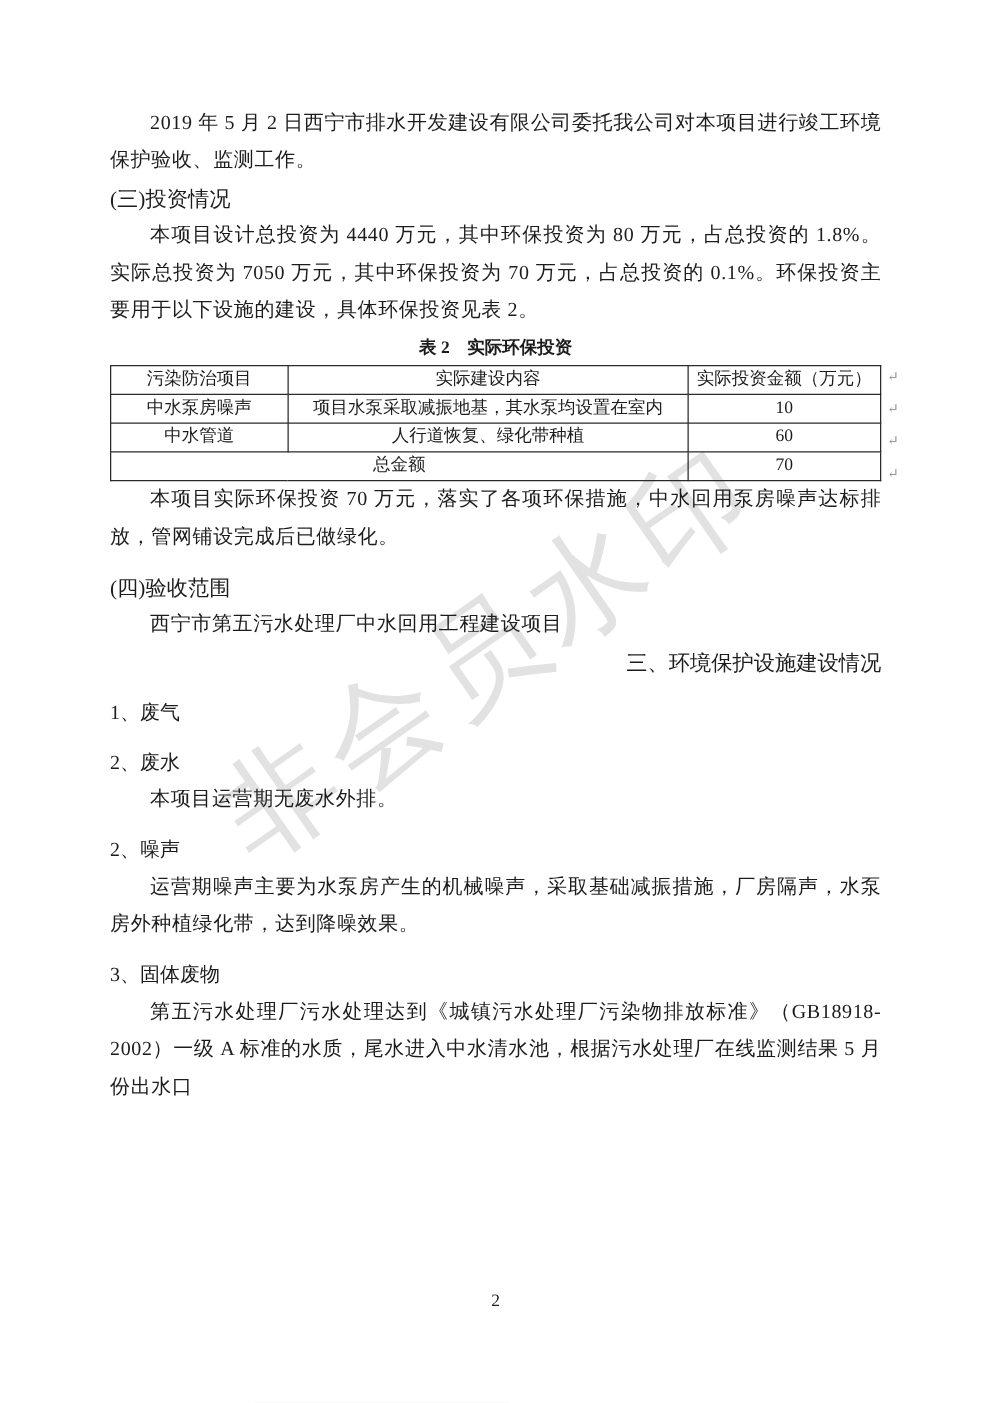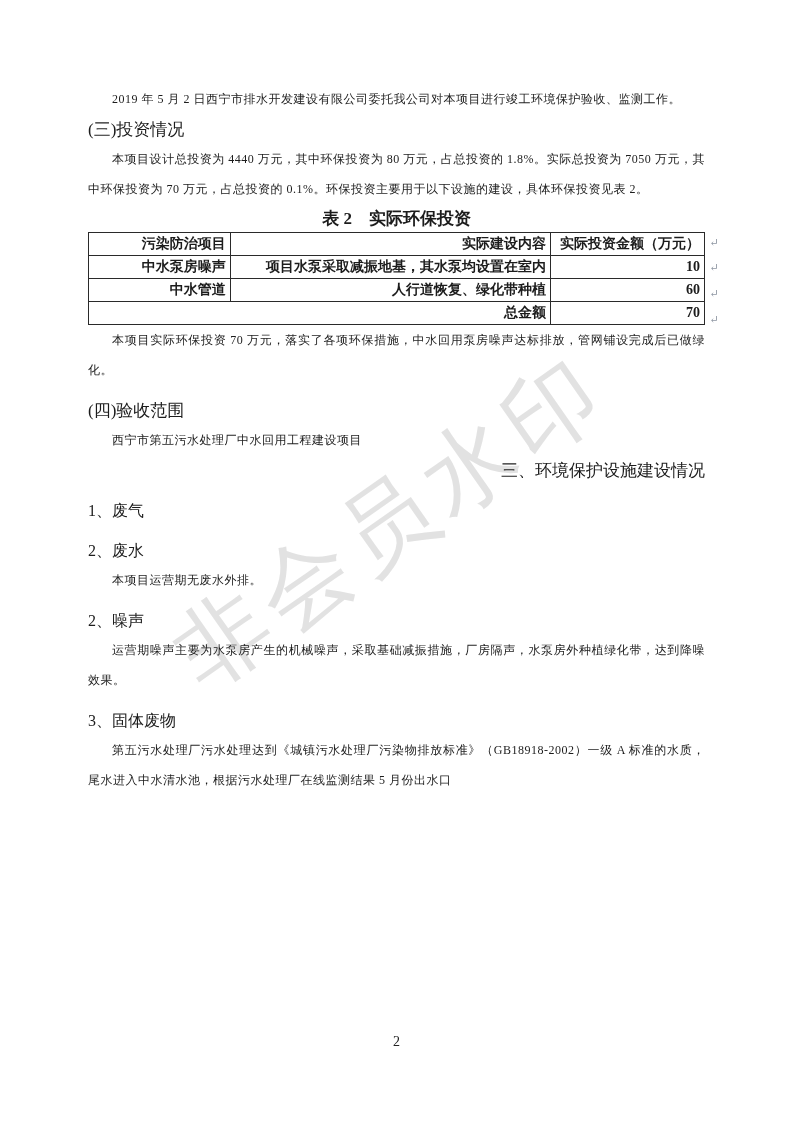--- a/index.html
+++ b/index.html
@@ -29,56 +29,56 @@
     z-index: 0;
     user-select: none;
   }
   .content {
     position: relative;
     z-index: 1;
     padding: 84px 88px 0 88px;
   }
   p.body {
     margin: 0;
-    font-size: 12px;
+    font-size: 16px;
     line-height: 30px;
     text-align: justify;
     letter-spacing: 0.5px;
   }
   .indent { text-indent: 2em; }
   .hd {
     margin: 0;
     font-size: 17px;
     line-height: 28px;
     font-weight: normal;
   }
   .hd-investment { margin-top: 2px; }
   .hd-scope { margin-top: 12px; }
   .hd-change { margin-top: 8px; }
   .hd-env { margin-top: 2px; text-align: right; }
   .hd-sub { margin-top: 12px; font-size: 16px; }
   .table-title {
     margin-top: 4px;
     text-align: center;
     font-weight: bold;
-    font-size: 17px;
+    font-size: 14px;
     line-height: 22px;
   }
   .table-wrap { position: relative; margin-top: 2px; }
   table.inv {
     width: 100%;
     border-collapse: collapse;
     table-layout: fixed;
     font-size: 14px;
   }
   table.inv th, table.inv td {
     border: 1px solid #2a2a2a;
-    text-align: right;
+    text-align: center;
     vertical-align: middle;
-    font-weight: bold;
+    font-weight: normal;
     padding: 1px 4px;
     line-height: 20px;
   }
   table.inv .rh { height: 22px; }
   .col-item { width: 23%; }
   .col-content { width: 52%; }
   .col-amount { width: 25%; }
   .pmark {
     position: absolute;
     right: -14px;

